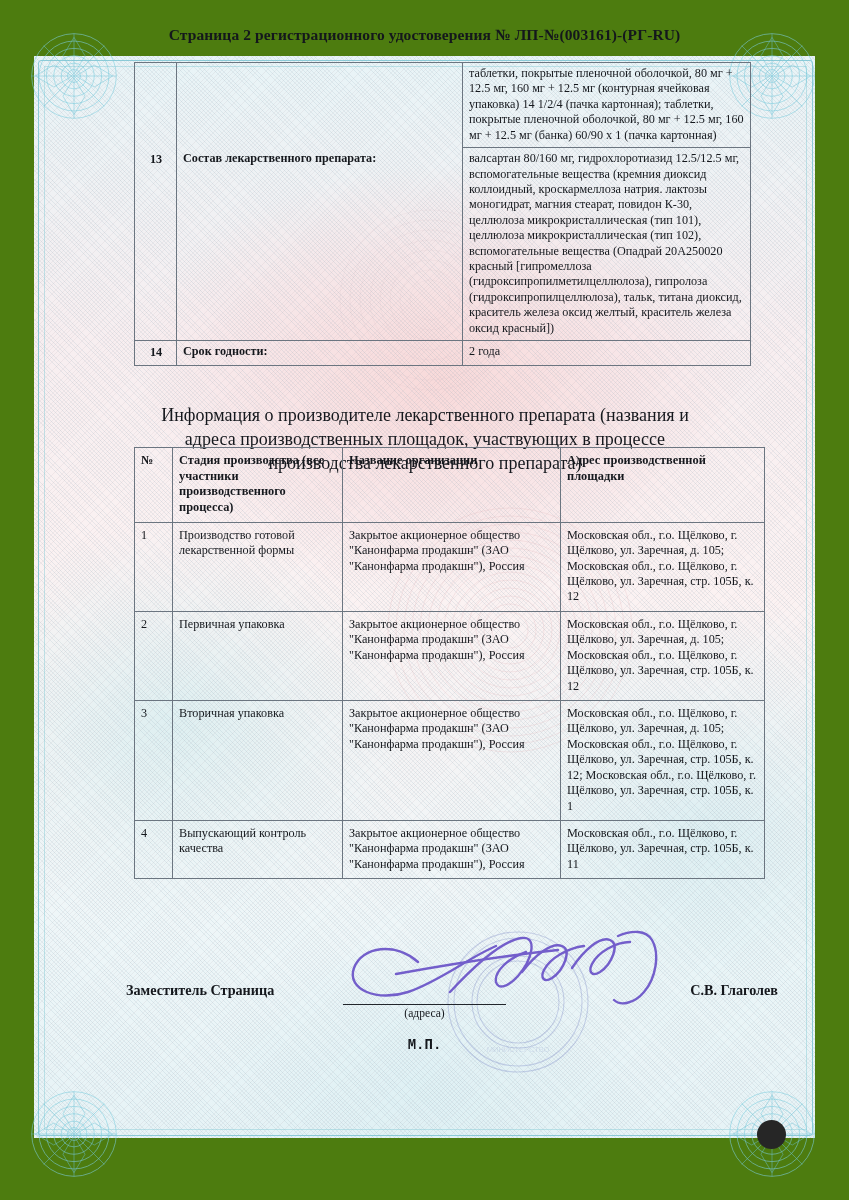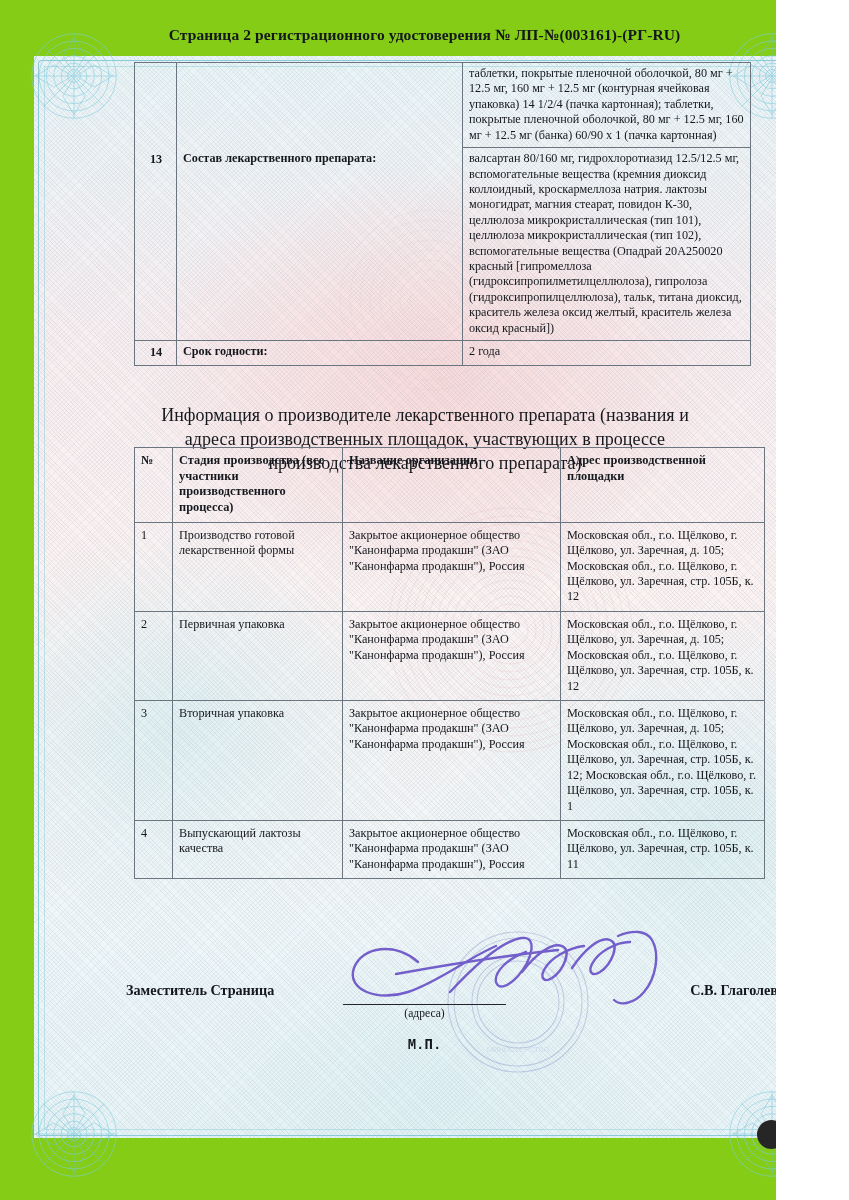--- a/index.html
+++ b/index.html
@@ -2,24 +2,24 @@
 <html><head>
 <meta charset="utf-8">
 <style>
   html, body {
     margin: 0;
     padding: 0;
     background: #ffffff;
   }
   .page {
     position: relative;
-    width: 776px;
+    width: 849px;
     height: 1200px;
     overflow: hidden;
-    background: #84cc16;
+    background: #4d7c0f;
     font-family: "Liberation Serif", "DejaVu Serif", serif;
     color: #111;
   }
 
   
   .sec-bg {
     position: absolute;
     left: 34px;
     top: 56px;
     width: 781px;
@@ -380,21 +380,21 @@
         <td class="m-addr">Московская обл., г.о. Щёлково, г. Щёлково, ул. Заречная, д. 105; Московская обл., г.о. Щёлково, г. Щёлково, ул. Заречная, стр. 105Б, к. 12</td>
       </tr>
       <tr>
         <td class="m-num">3</td>
         <td class="m-stage">Вторичная упаковка</td>
         <td class="m-org">Закрытое акционерное общество "Канонфарма продакшн" (ЗАО "Канонфарма продакшн"), Россия</td>
         <td class="m-addr">Московская обл., г.о. Щёлково, г. Щёлково, ул. Заречная, д. 105; Московская обл., г.о. Щёлково, г. Щёлково, ул. Заречная, стр. 105Б, к. 12; Московская обл., г.о. Щёлково, г. Щёлково, ул. Заречная, стр. 105Б, к. 1</td>
       </tr>
       <tr>
         <td class="m-num">4</td>
-        <td class="m-stage">Выпускающий лактозы качества</td>
+        <td class="m-stage">Выпускающий контроль качества</td>
         <td class="m-org">Закрытое акционерное общество "Канонфарма продакшн" (ЗАО "Канонфарма продакшн"), Россия</td>
         <td class="m-addr">Московская обл., г.о. Щёлково, г. Щёлково, ул. Заречная, стр. 105Б, к. 11</td>
       </tr>
     </tbody>
   </table>
 
   <svg class="round-stamp" viewBox="0 0 144 144">
     <g fill="none" stroke="#7a86c4" stroke-width="1.1" opacity="0.75">
       <circle cx="72" cy="72" r="70"></circle>
         <circle cx="72" cy="72" r="64"></circle>

